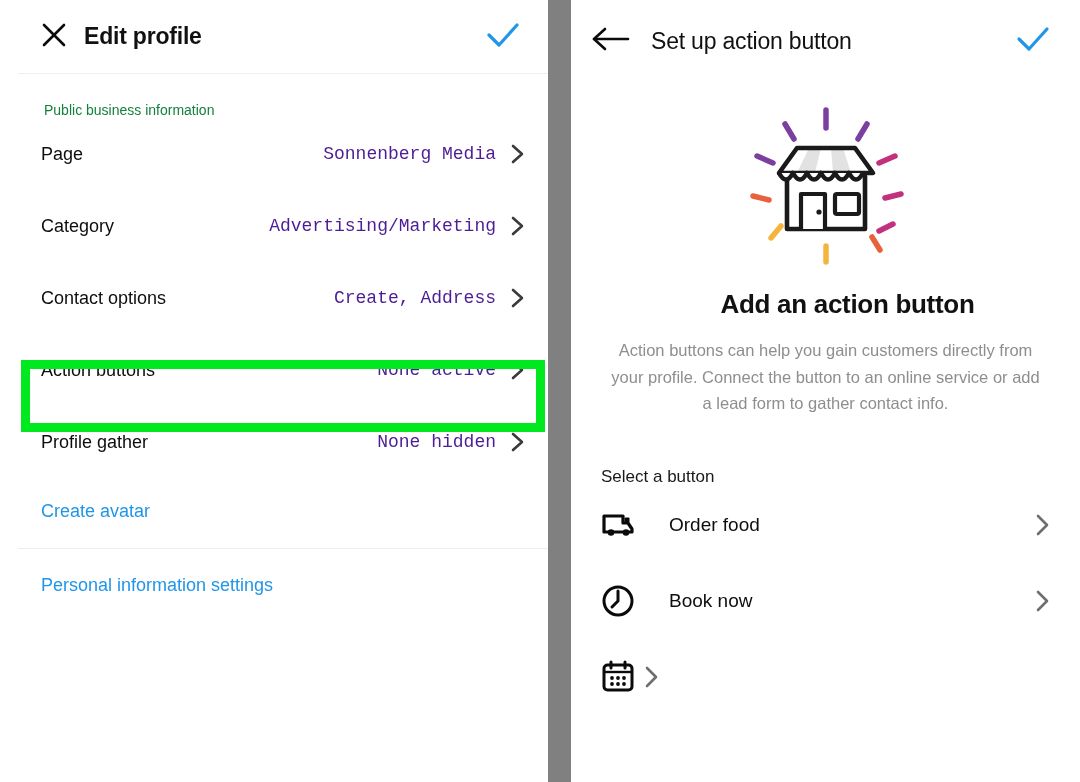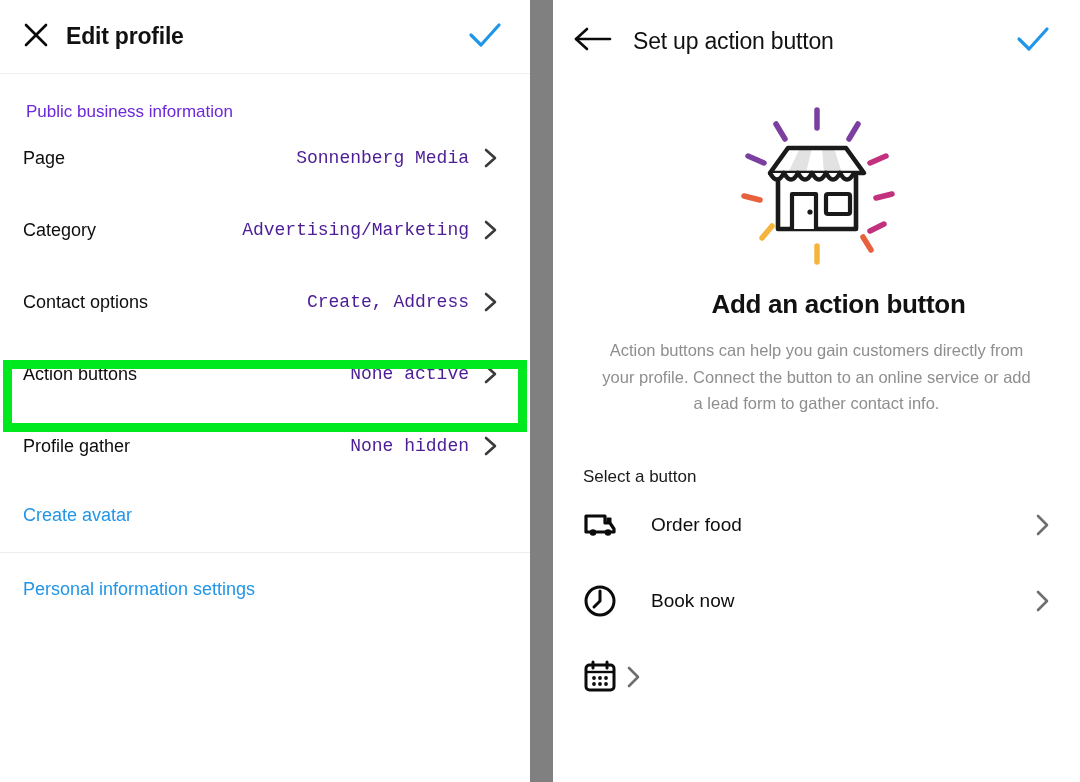--- a/index.html
+++ b/index.html
@@ -10,20 +10,21 @@
     overflow: hidden;
   }
   #screen { position: relative; width: 1080px; height: 782px; display: flex; }
 
   
   #left-panel {
     position: relative;
     width: 530px; height: 782px;
     background: #ffffff;
     flex: 0 0 530px;
+    margin-left: 18px;
   }
   .panel-header {
     height: 74px;
     display: flex; align-items: center;
     border-bottom: 1px solid #efefef;
     position: relative;
   }
   .hdr-icon-left {
     width: 60px; display: flex; align-items: center; justify-content: center;
     margin-left: 6px;
@@ -31,28 +32,28 @@
   .hdr-title {
     font-size: 23px; font-weight: bold; color: #111111;
     letter-spacing: -0.2px;
   }
   .hdr-check {
     position: absolute; right: 28px; top: 50%; transform: translateY(-50%);
     display: flex; align-items: center;
   }
 
   .section-label {
-    font-size: 17px; color: #6d28d9;
+    font-size: 14px; color: #15803d;
     padding: 28px 0 0 26px;
   }
 
   .row {
     display: flex; align-items: center;
     height: 72px;
-    padding: 0 31px 0 23px;
+    padding: 0 22px 0 23px;
     position: relative;
   }
   .row-label { font-size: 18px; color: #0e0e0e; flex: 1; }
   .row-value { font-size: 18px; color: #4c1d95; margin-right: 14px; white-space: nowrap; font-family: Liberation Mono, monospace; }
   .chev { display: flex; align-items: center; }
 
   .link-row {
     display: flex; align-items: center;
     height: 66px;
     padding: 0 23px;

